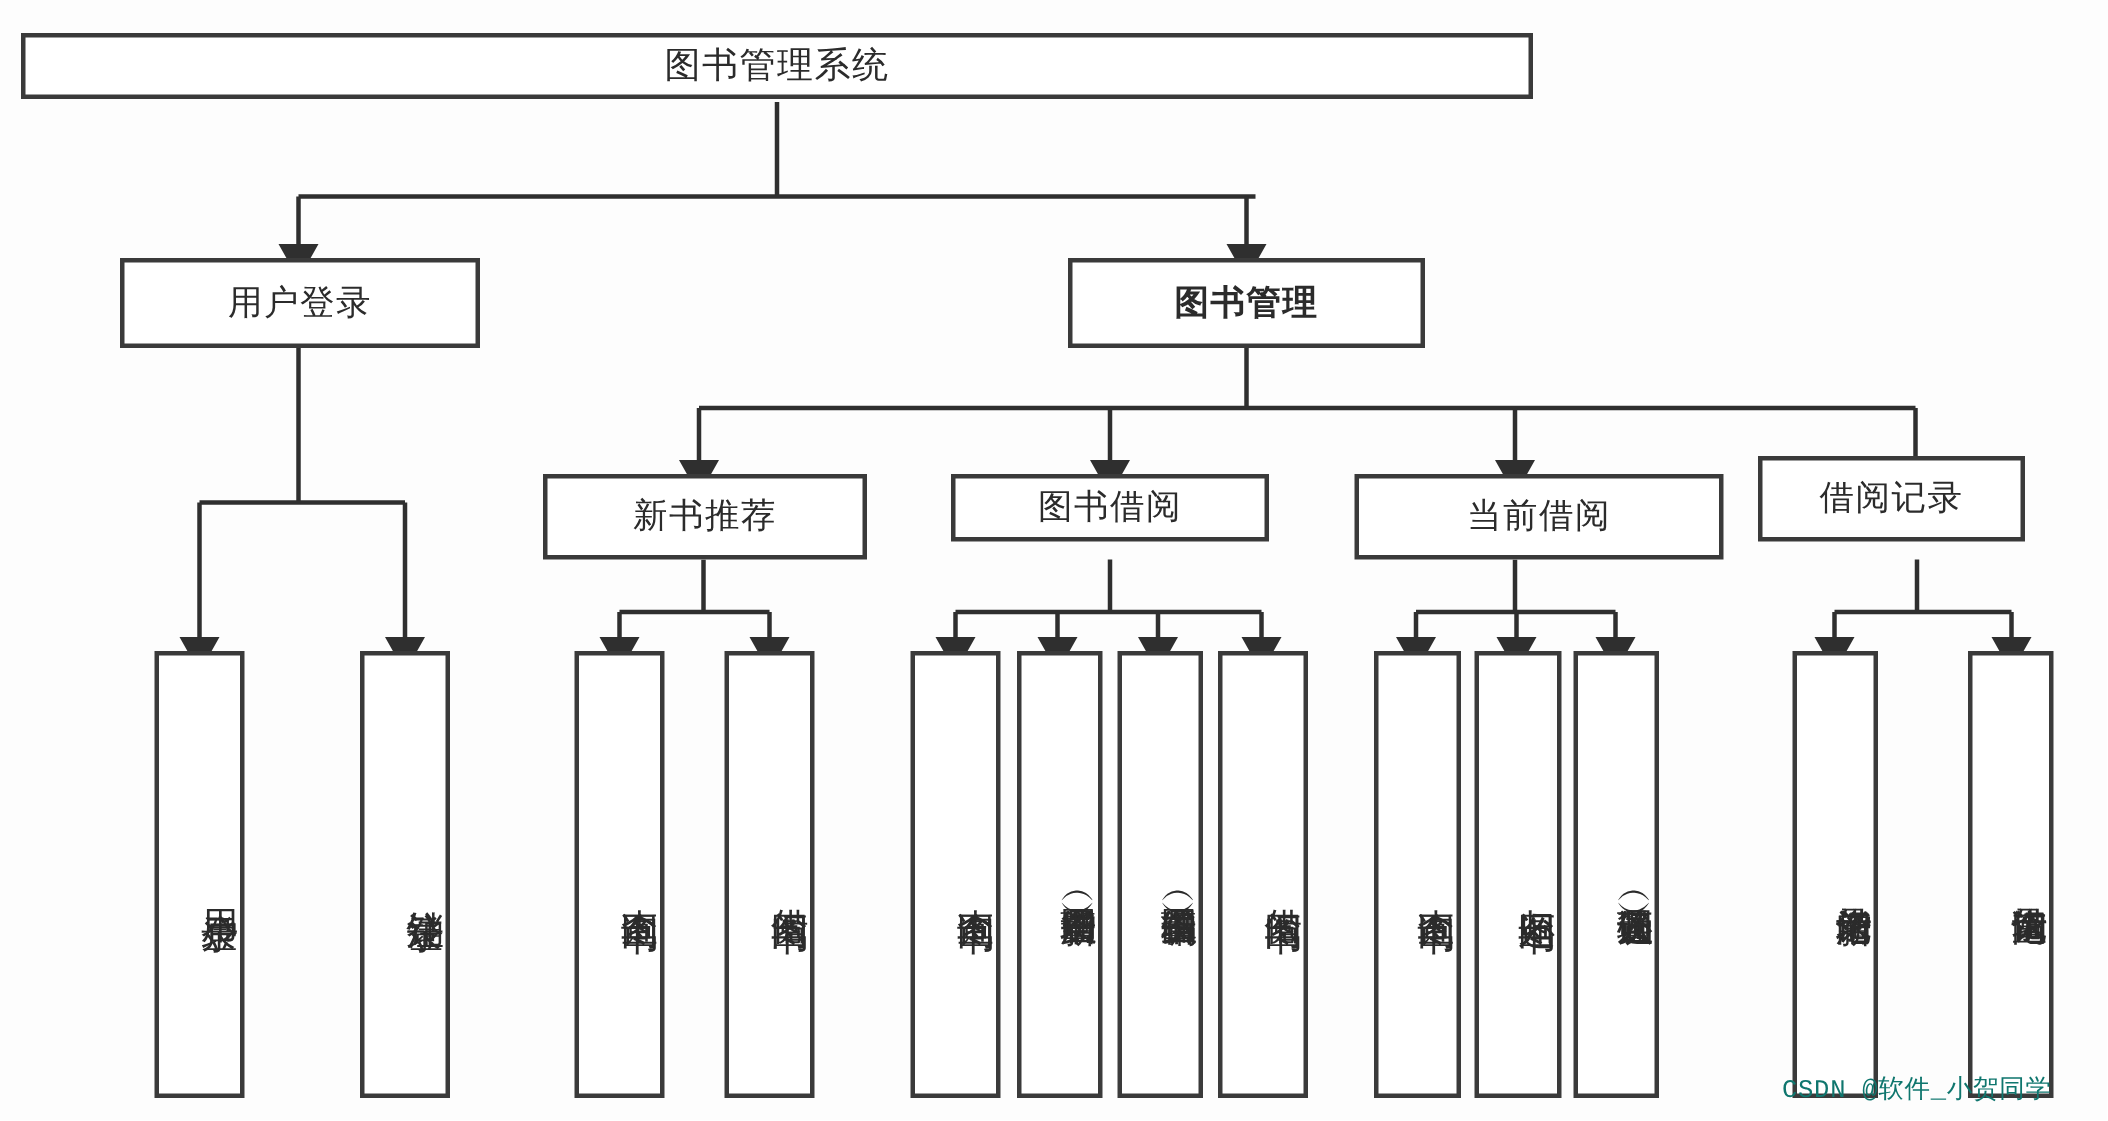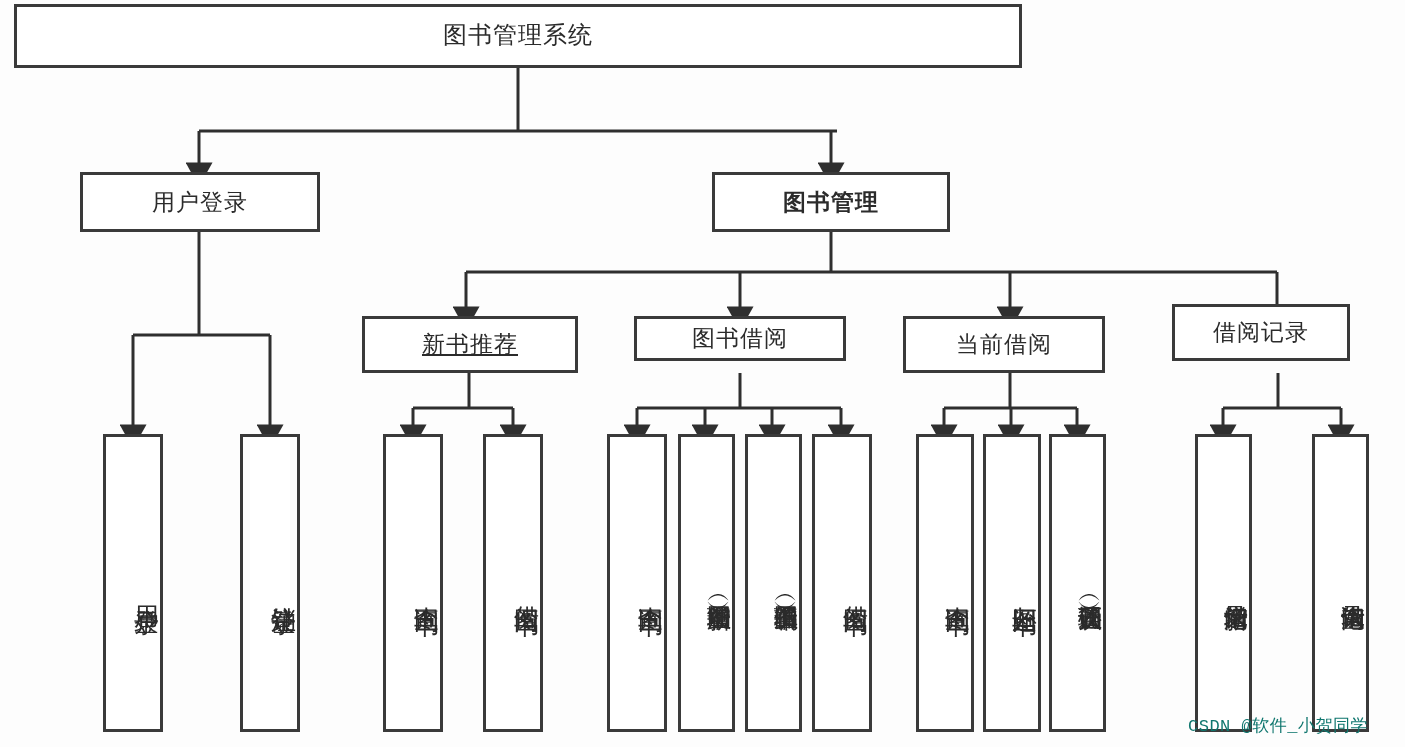--- a/index.html
+++ b/index.html
@@ -124,38 +124,38 @@
       <path d="M1011,408 L1011,428" marker-end="url(#arrow)"></path>
       <path d="M1077,408 L1077,428" marker-end="url(#arrow)"></path>
 
       <path d="M1278,373 L1278,408"></path>
       <path d="M1223,408 L1341,408"></path>
       <path d="M1223,408 L1223,428" marker-end="url(#arrow)"></path>
       <path d="M1341,408 L1341,428" marker-end="url(#arrow)"></path>
     </g>
   </svg>
 
-  <div class="node node-h node-root" style="left:14px; top:4px; width:1008px; height:64px;">
+  <div class="node node-h node-root" style="left:14px; top:22px; width:1008px; height:44px;">
     <span>图书管理系统</span>
   </div>
 
   <div class="node node-h" style="left:80px; top:172px; width:240px; height:60px;">
     <span>用户登录</span>
   </div>
   <div class="node node-h" style="left:712px; top:172px; width:238px; height:60px;font-weight:bold;">
     <span>图书管理</span>
   </div>
 
-  <div class="node node-h" style="left:362px; top:316px; width:216px; height:57px;text-decoration:underline;">
+  <div class="node node-h" style="left:362px; top:316px; width:216px; height:57px;">
     <span>新书推荐</span>
   </div>
   <div class="node node-h" style="left:634px; top:316px; width:212px; height:45px;">
     <span>图书借阅</span>
   </div>
-  <div class="node node-h" style="left:903px; top:316px; width:202px; height:57px;">
+  <div class="node node-h" style="left:903px; top:316px; width:246px; height:57px;">
     <span>当前借阅</span>
   </div>
   <div class="node node-h" style="left:1172px; top:304px; width:178px; height:57px;">
     <span>借阅记录</span>
   </div>
 
   <div class="node node-v" style="left:103px; top:434px; width:60px; height:298px;">
     <span>用户登录</span>
   </div>
   <div class="node node-v" style="left:240px; top:434px; width:60px; height:298px;">

